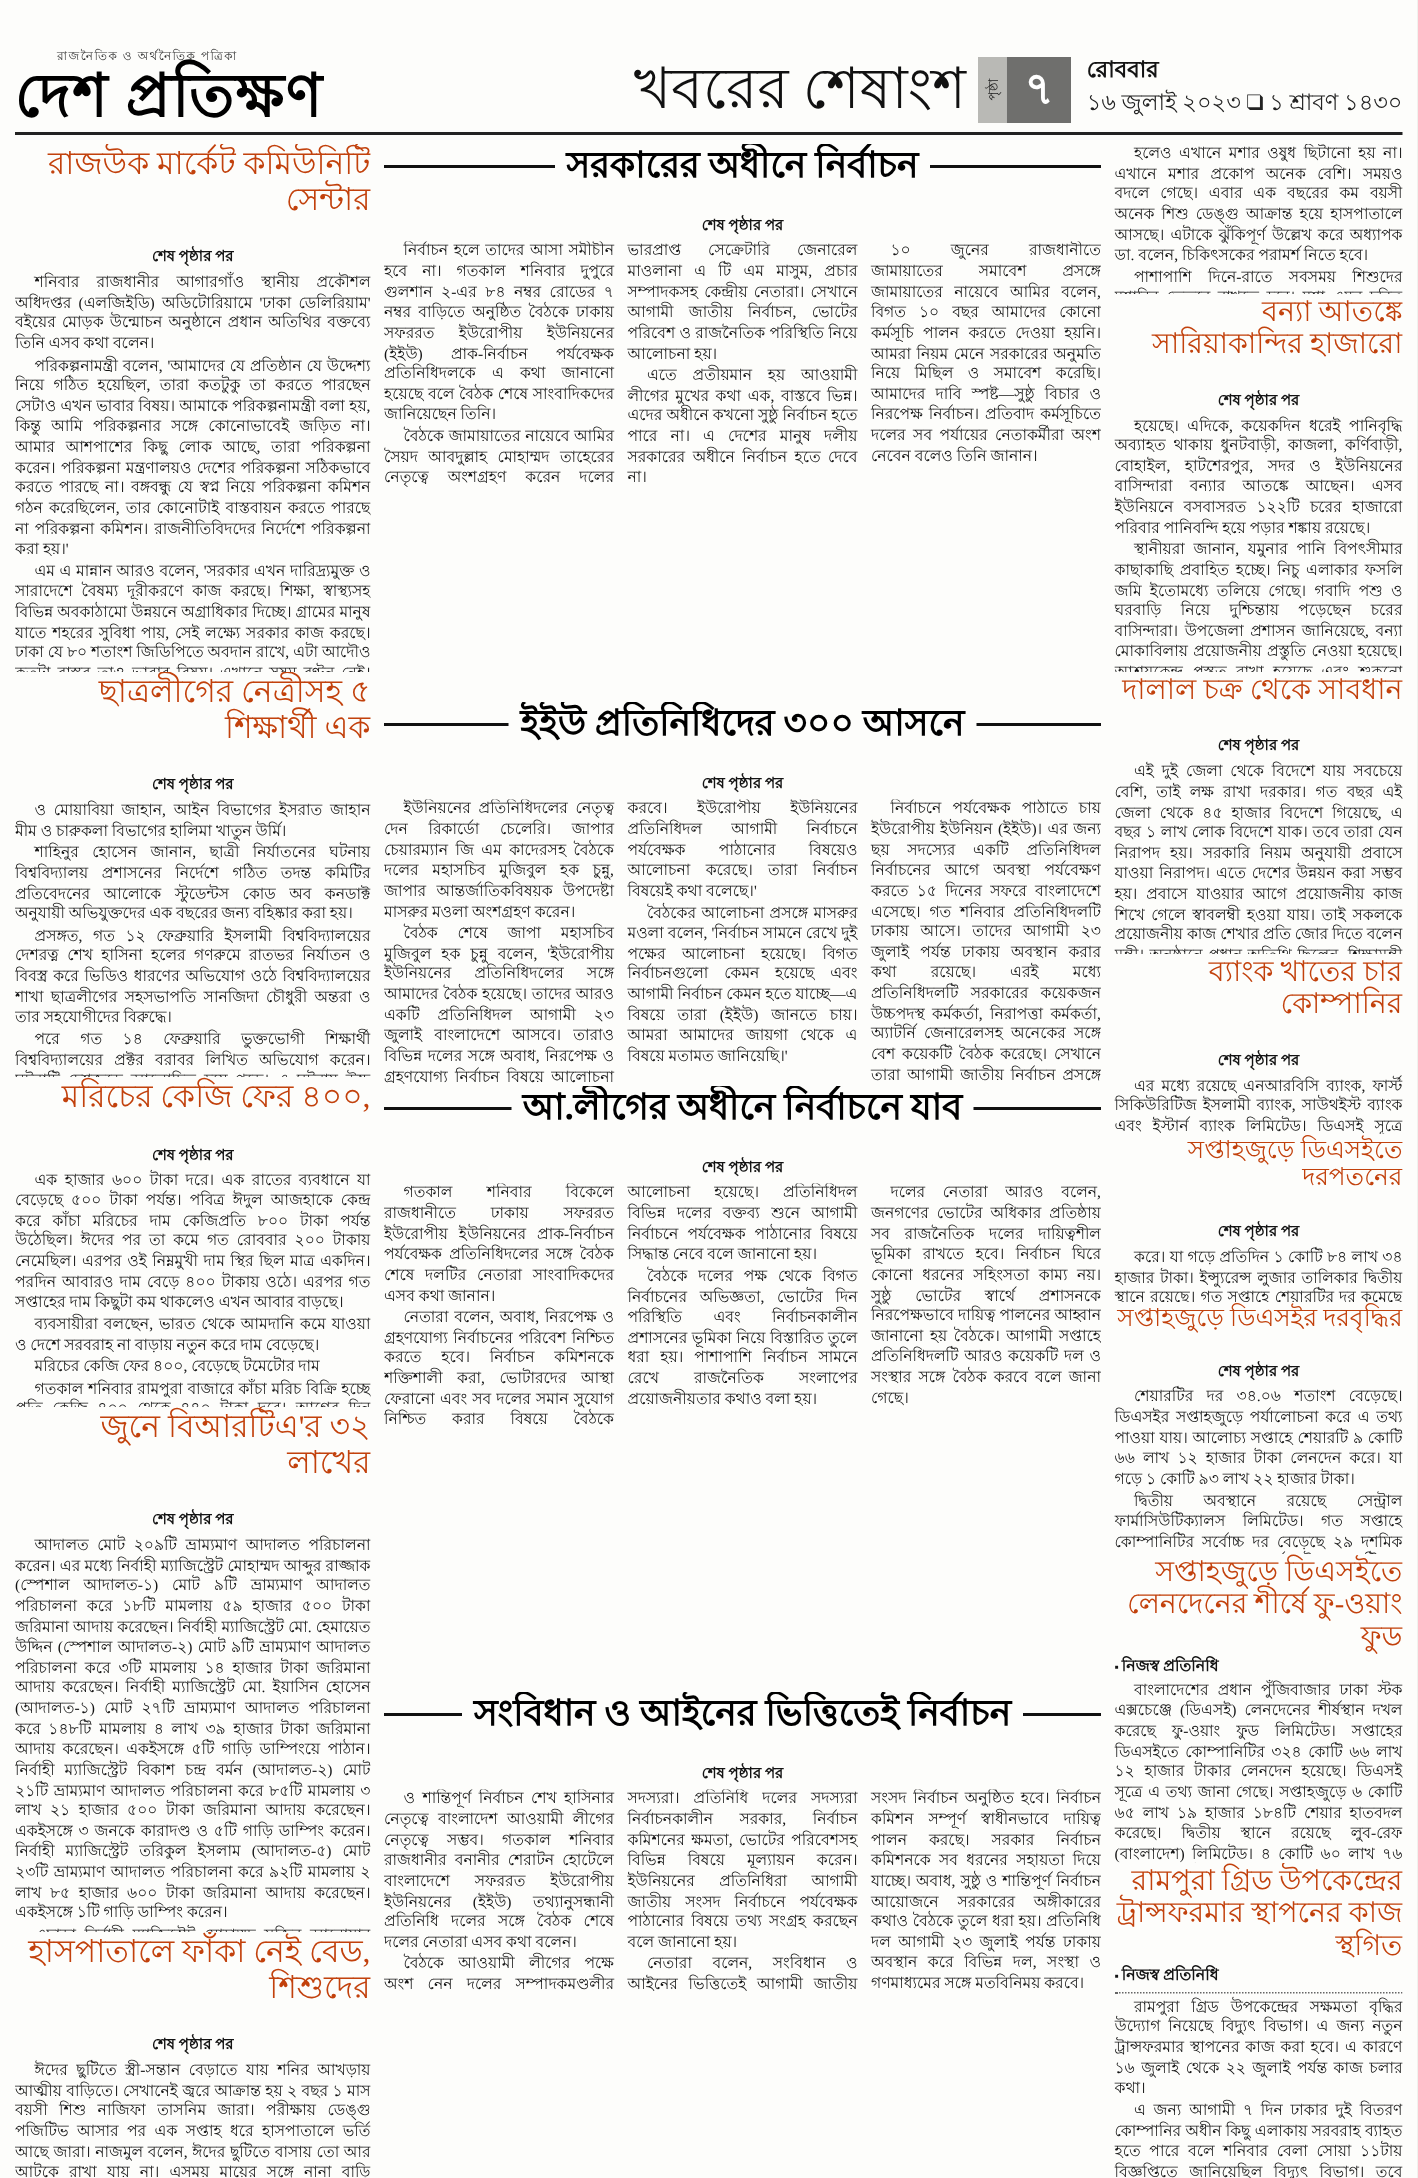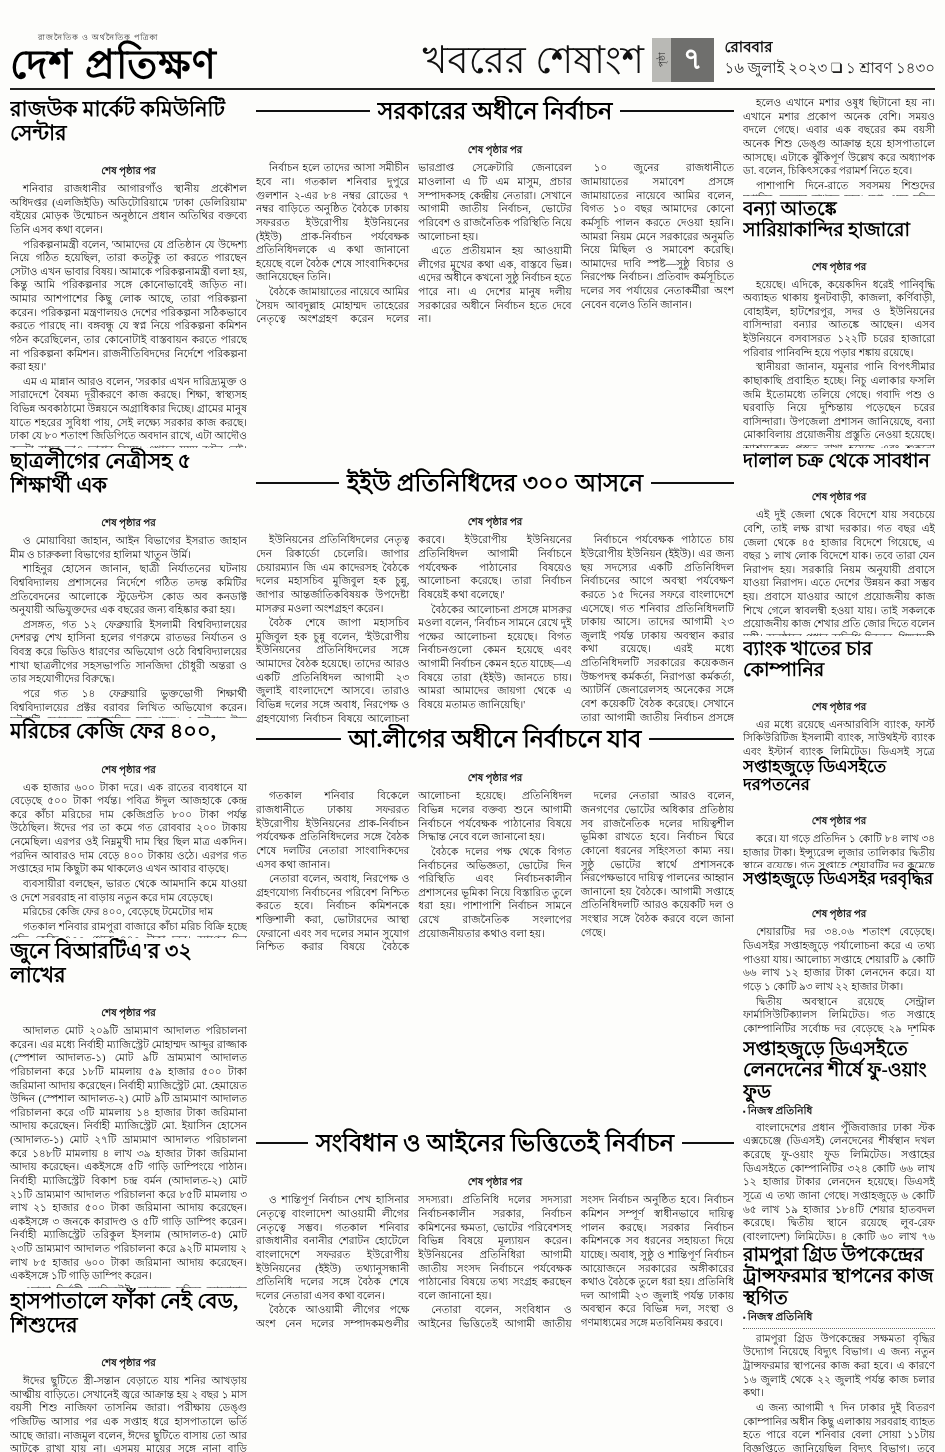--- a/index.html
+++ b/index.html
@@ -7,41 +7,41 @@
   .page{
     width:945px;height:1452px;margin:0 auto;background:#fdfdfb;color:#141414;
     font-family:"Liberation Serif","DejaVu Serif",serif;
     box-sizing:border-box;padding:6px 10px 0 10px;overflow:hidden;position:relative;
   }
   
   .masthead{display:flex;justify-content:space-between;align-items:flex-end;height:78px;}
   .mast-left{display:flex;flex-direction:column;justify-content:flex-end;}
   .tagline{font-size:8px;letter-spacing:1px;color:#333;margin-left:28px;}
   .logo{font-size:40px;font-weight:bold;line-height:1;color:#000;letter-spacing:1px;
-        font-family:Liberation Sans, sans-serif;}
+        font-family:Liberation Serif, serif;}
   .mast-right{display:flex;align-items:center;gap:8px;padding-bottom:2px;}
   .section-title{font-size:38px;font-weight:normal;color:#111;line-height:1;}
   .page-tab{display:flex;align-items:stretch;height:44px;}
   .page-label{background:#b9b9b5;color:#222;font-size:9px;writing-mode:vertical-rl;
               transform:rotate(180deg);display:flex;align-items:center;justify-content:center;
               padding:1px 2px;}
   .page-num{background:#6f6f6d;color:#fff;font-size:30px;font-weight:bold;
             display:flex;align-items:center;justify-content:center;padding:0 12px;}
   .date-block{border-left:0;padding-left:2px;min-width:150px;}
   .date-day{font-size:15px;font-weight:bold;line-height:1.15;}
   .date-line{font-size:15px;color:#222;}
   .mast-rule{border-top:2px solid #222;margin:4px 0 6px 0;}
   
   .columns{display:flex;gap:9px;height:1356px;overflow:hidden;}
   .colA{width:237px;flex:none;display:flex;flex-direction:column;}
   .colM{width:478px;flex:none;display:flex;flex-direction:column;}
   .colB{flex:1;display:flex;flex-direction:column;}
   .article{overflow:hidden;flex:none;}
   .fill{flex:1 1 auto;}
-  h2.head{font-weight:bold;color:#000000;text-align:left;margin:2px 0 0 0;line-height:1.12;}
+  h2.head{font-weight:normal;color:#c2410c;text-align:right;margin:2px 0 0 0;line-height:1.12;}
   .hd-21{font-size:21px;} .hd-19{font-size:19px;} .hd-17{font-size:16.5px;}
   .continued{font-size:10px;font-weight:bold;text-align:center;margin:18px 0 2px 0;}
   .para{font-size:10.4px;line-height:1.31;text-align:justify;margin:0 0 1px 0;text-indent:13px;}
   .para:first-child{text-indent:13px;}
   
   .span-head{display:flex;align-items:center;gap:8px;margin:2px 0 0 0;}
   .span-head .dash{flex:1 1 auto;border-top:2px solid #111;height:0;}
   .span-head .txt{flex:0 0 auto;font-size:24px;font-weight:bold;color:#000;line-height:1.1;text-align:center;}
   .mid-body{column-gap:9px;column-count:3;overflow:hidden;}
   .byline{font-size:10.5px;font-weight:bold;margin:1px 0;}

